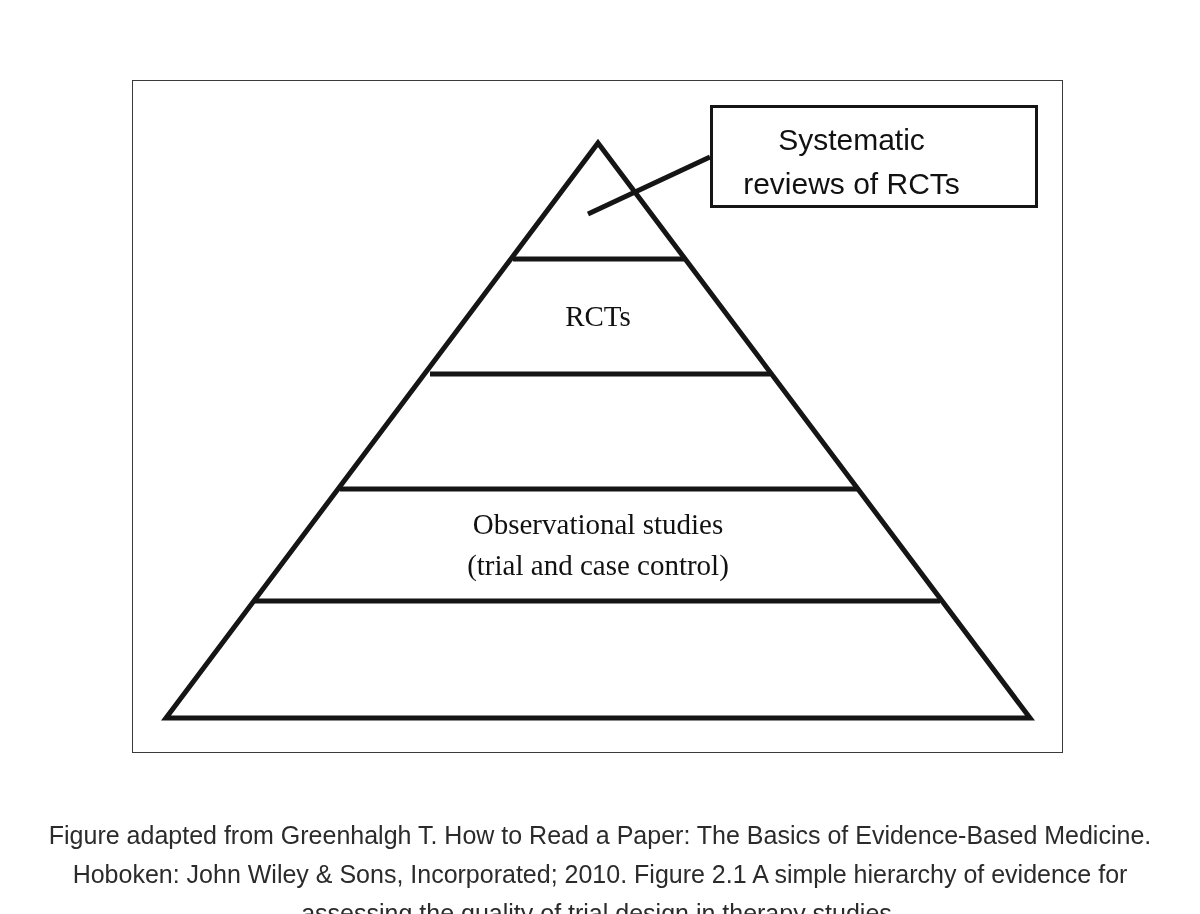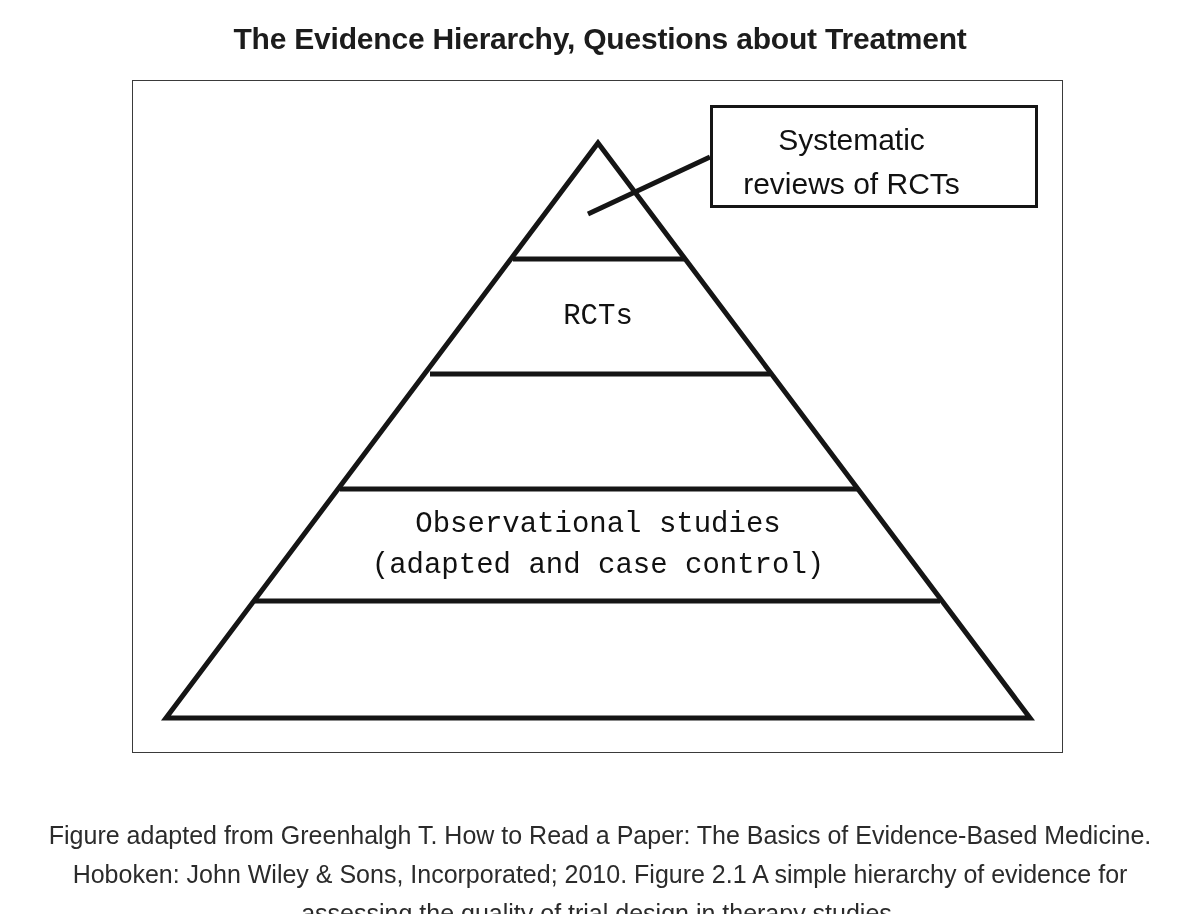--- a/index.html
+++ b/index.html
@@ -56,21 +56,21 @@
     width: 1200px;
     height: 914px;
     pointer-events: none;
   }
 
   
   .tier-label {
     position: absolute;
     text-align: center;
     color: #111111;
-    font-family: Liberation Mono, monospace;
+    font-family: Liberation Serif, serif;
     font-size: 29px;
     line-height: 1.42;
     white-space: pre-line;
   }
   #tier-label-1 { left: 398px; top: 296px; width: 400px; }
   #tier-label-2 { left: 358px; top: 390px; width: 480px; }
   #tier-label-3 { left: 298px; top: 504px; width: 600px; }
   #tier-label-4 { left: 238px; top: 619px; width: 720px; }
 
   
@@ -109,41 +109,40 @@
     color: #2b2b2b;
     font-family: "Liberation Sans", sans-serif;
     margin-top: 44px;
   }
 </style>
 </head>
 <body>
 
 <div id="page">
 
-  <div id="title">The Evidence Hierarchy, Questions about Treatment</div>
 
   <div id="figure-frame"></div>
 
   <svg id="diagram-svg" viewBox="0 0 1200 914" xmlns="http://www.w3.org/2000/svg">
 
     <polygon points="598,143 1030,718 166,718" fill="#ffffff" stroke="#151515" stroke-width="5" stroke-linejoin="miter"></polygon>
 
     <line x1="513" y1="259" x2="684" y2="259" stroke="#151515" stroke-width="5"></line>
     <line x1="430" y1="374" x2="770" y2="374" stroke="#151515" stroke-width="5"></line>
     <line x1="340" y1="489" x2="858" y2="489" stroke="#151515" stroke-width="5"></line>
     <line x1="255" y1="601" x2="940" y2="601" stroke="#151515" stroke-width="5"></line>
 
     <line x1="588" y1="214" x2="710" y2="157" stroke="#151515" stroke-width="5" stroke-linecap="butt"></line>
   </svg>
 
   <div class="tier-label" id="tier-label-1">RCTs</div>
 
 
   <div class="tier-label" id="tier-label-3">Observational studies
-(adapted and case control)</div>
+(trial and case control)</div>
 
 
   <div id="callout-box">
     <div id="callout-text">Systematic
 reviews of RCTs</div>
   </div>
 
   <div id="caption">Figure adapted from Greenhalgh T. How to Read a Paper: The Basics of Evidence-Based Medicine. Hoboken: John Wiley &amp; Sons, Incorporated; 2010. Figure 2.1 A simple hierarchy of evidence for assessing the quality of trial design in therapy studies.</div>
 
 </div>

